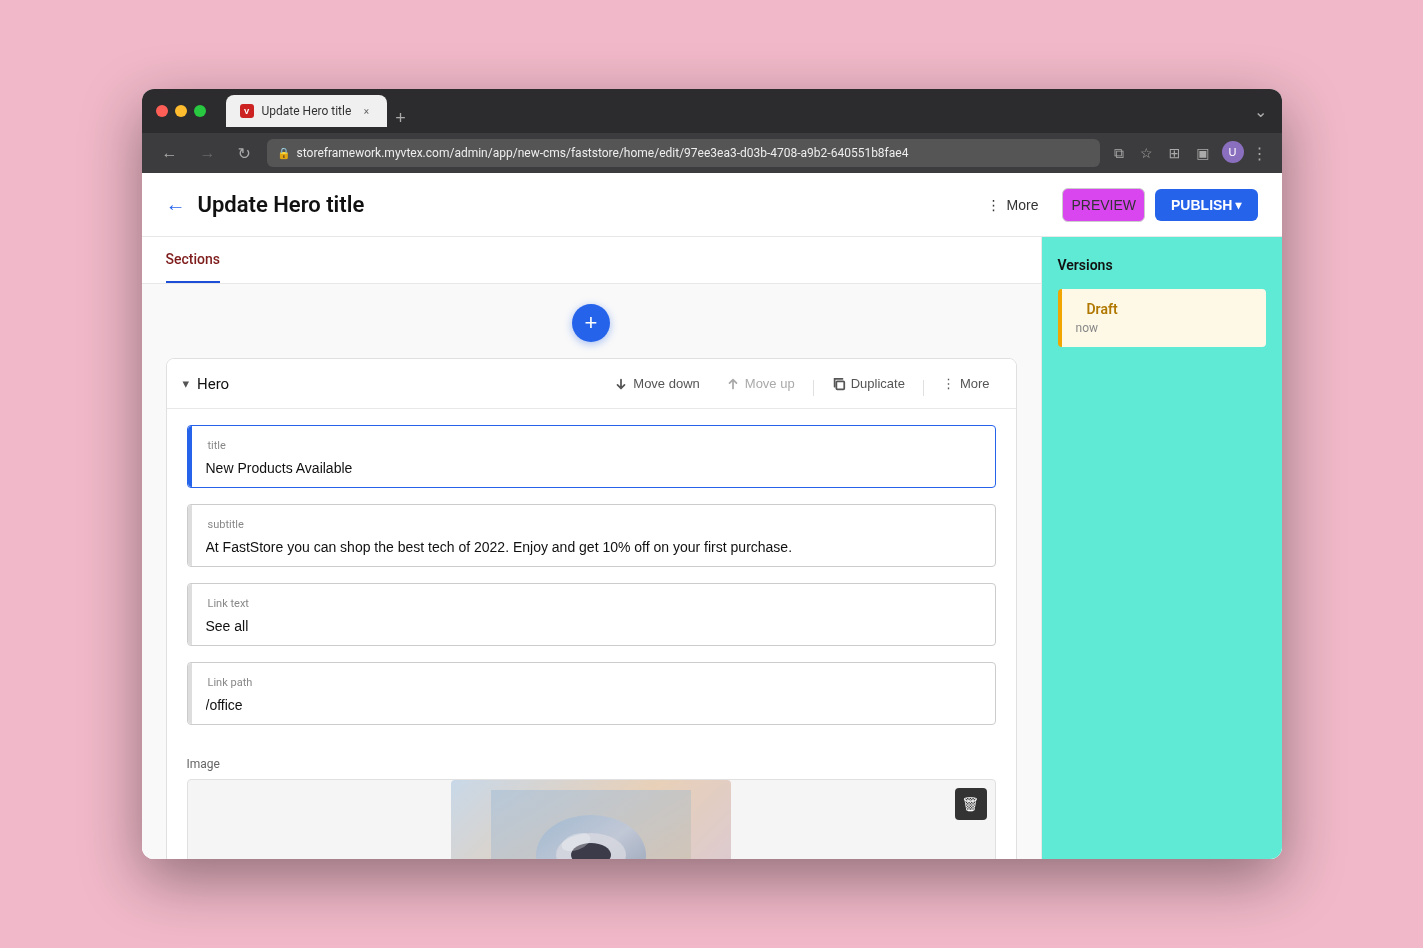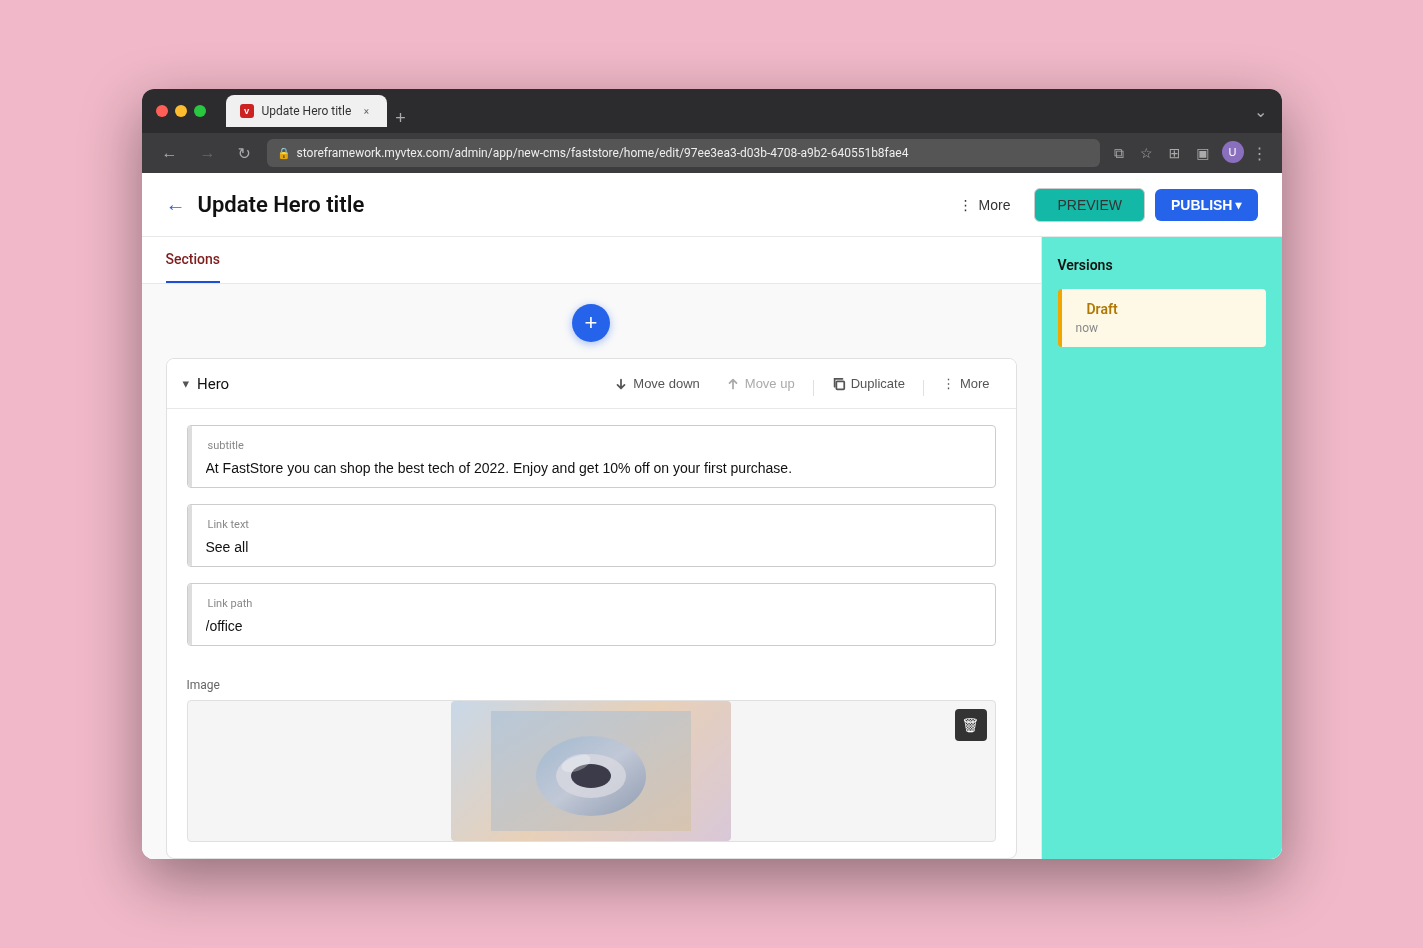--- a/index.html
+++ b/index.html
@@ -194,23 +194,23 @@
       border: none;
       cursor: pointer;
       color: #333;
       font-size: 14px;
       padding: 6px 12px;
       border-radius: 4px;
       margin-right: 12px;
     }
     .btn-preview {
       border: 1px solid #ccc;
-      background: #14b8a6;
+      background: #d946ef;
       color: #333;
-      padding: 8px 22px;
+      padding: 8px 8px;
       border-radius: 6px;
       font-size: 14px;
       font-weight: 500;
       cursor: pointer;
       margin-right: 10px;
     }
     .btn-publish {
       background: #2563eb;
       color: #fff;
       border: none;
@@ -575,20 +575,27 @@
                 <div class="action-separator"></div>
                 <button class="action-btn">
                   <span>⋮</span>
                   <span>More</span>
                 </button>
               </div>
             </div>
 
             <div class="section-fields">
 
+              <div class="field-group focused">
+                <div class="field-left-accent" style="background:#2563eb;"></div>
+                <div class="field-inner">
+                  <div class="field-label">title</div>
+                  <input class="field-input" type="text" value="New Products Available" style="">
+                </div>
+              </div>
 
               <div class="field-group">
                 <div class="field-left-accent"></div>
                 <div class="field-inner">
                   <div class="field-label">subtitle</div>
                   <input class="field-input" type="text" value="At FastStore you can shop the best tech of 2022. Enjoy and get 10% off on your first purchase." style="">
                 </div>
               </div>
 
               <div class="field-group">

